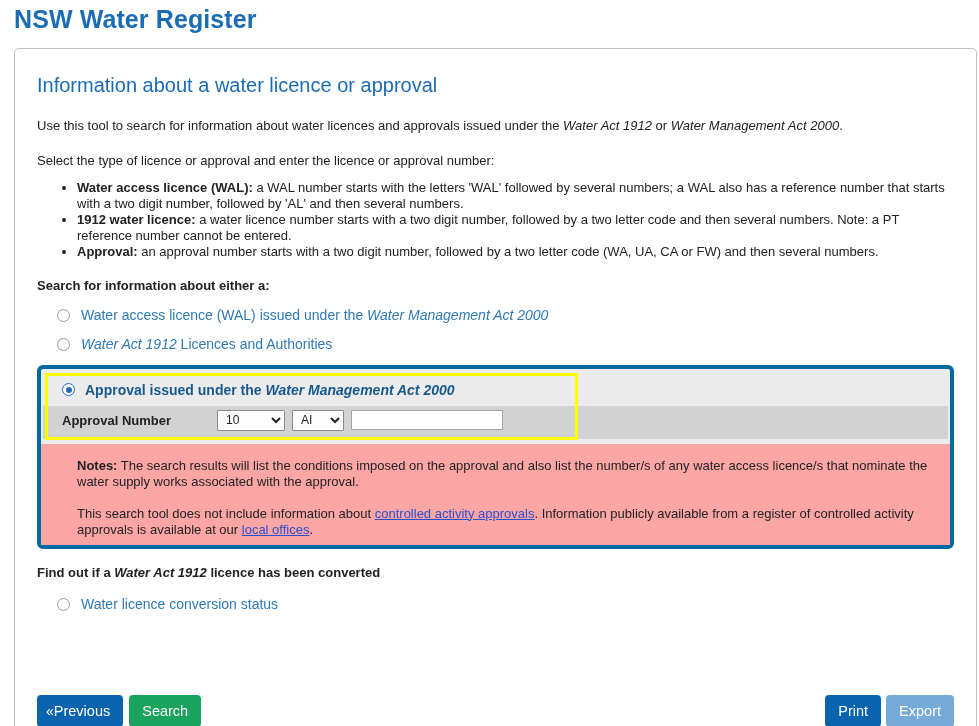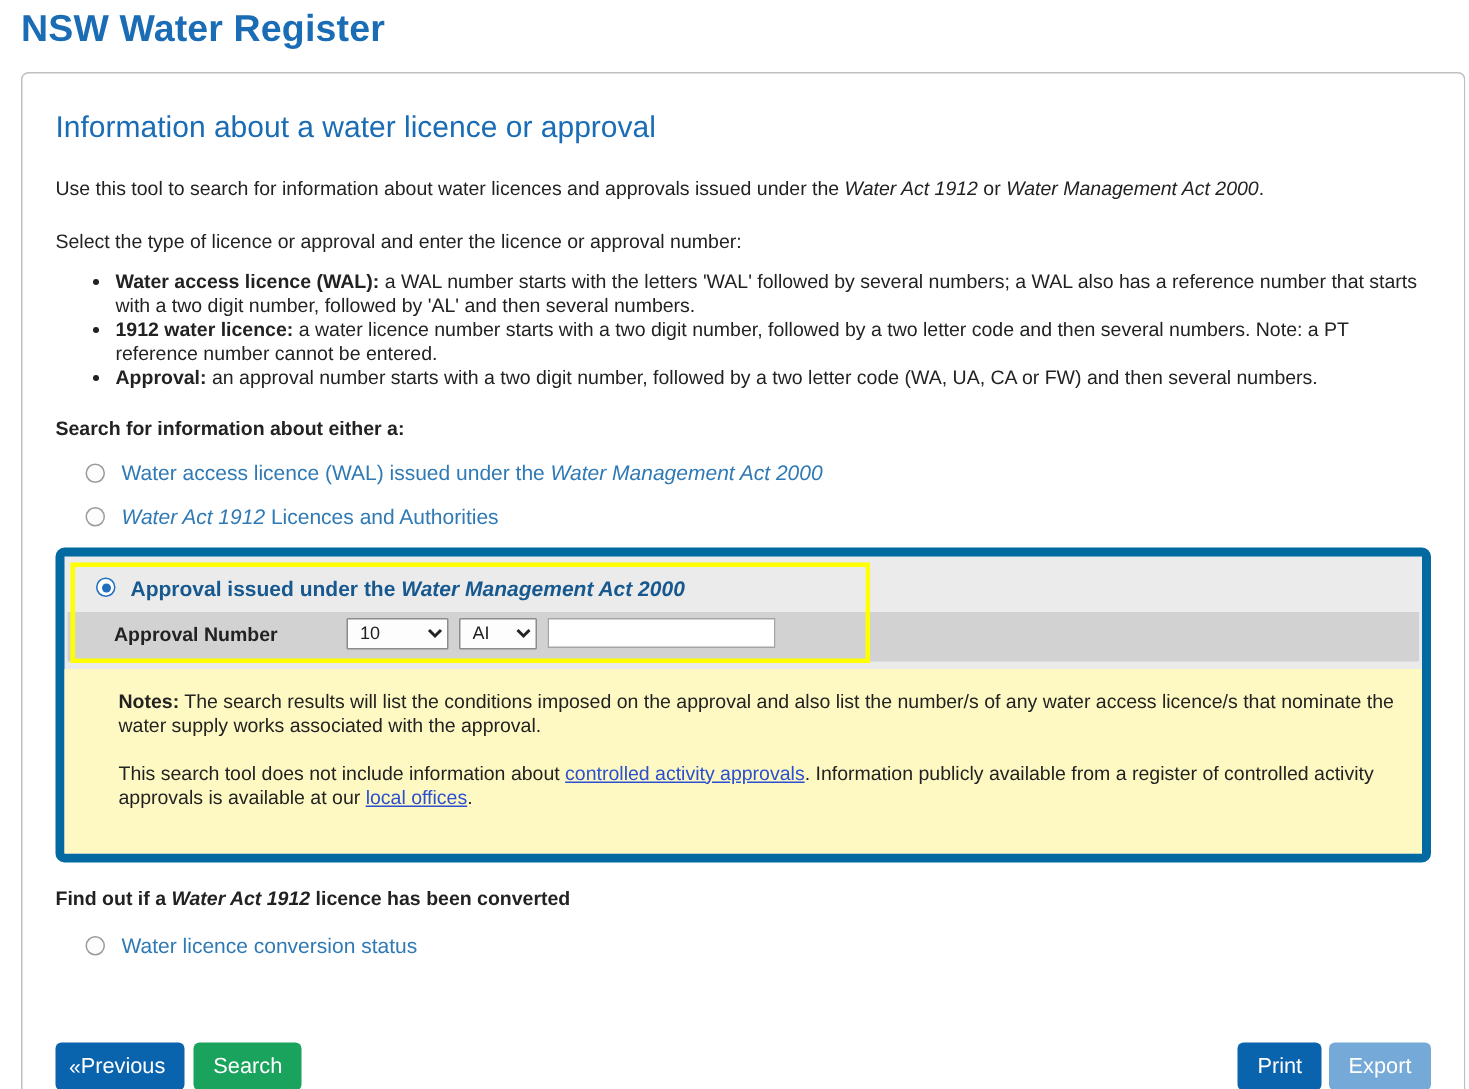--- a/index.html
+++ b/index.html
@@ -119,21 +119,21 @@
     left: 2.5px;
     top: 2.5px;
     width: 6px;
     height: 6px;
     border-radius: 50%;
     background: #1f6fbd;
   }
 
   
   .green-panel {
-    border: 6px solid #0369a1;
+    border: 4px solid #0369a1;
     border-radius: 6px;
     background: #ebebeb;
     margin: 0 0 2px 0;
     padding: 0;
     position: relative;
   }
   .yellow-box {
     border: 3px solid #ffff00;
     margin: 4px 0 4px 4px;
     width: 533px;
@@ -162,21 +162,21 @@
     right: 2px;
     top: 37px;
     height: 33px;
     background: #d2d2d2;
     z-index: 1;
   }
   .field-row {
     display: flex;
     align-items: center;
     height: 33px;
-    padding-left: 26px;
+    padding-left: 14px;
     position: relative;
     z-index: 3;
   }
   .field-label {
     font-weight: bold;
     font-size: 13px;
     color: #222222;
     width: 155px;
     flex: none;
   }
@@ -198,22 +198,22 @@
     font-size: 13px;
     width: 152px;
     height: 20px;
     border: 1px solid #a5a5a5;
     background: #ffffff;
     box-sizing: border-box;
     padding: 1px 3px;
   }
 
   .notes-area {
-    padding: 14px 16px 29px 36px;
-    background: #fef9c3;
+    padding: 14px 16px 7px 36px;
+    background: #fca5a5;
     margin-top: 4px;
   }
   .notes-area p {
     margin: 0 0 16px 0;
     line-height: 16px;
     font-size: 13px;
     color: #222222;
   }
   .notes-area p:last-child { margin-bottom: 0; }
   .notes-area a {

